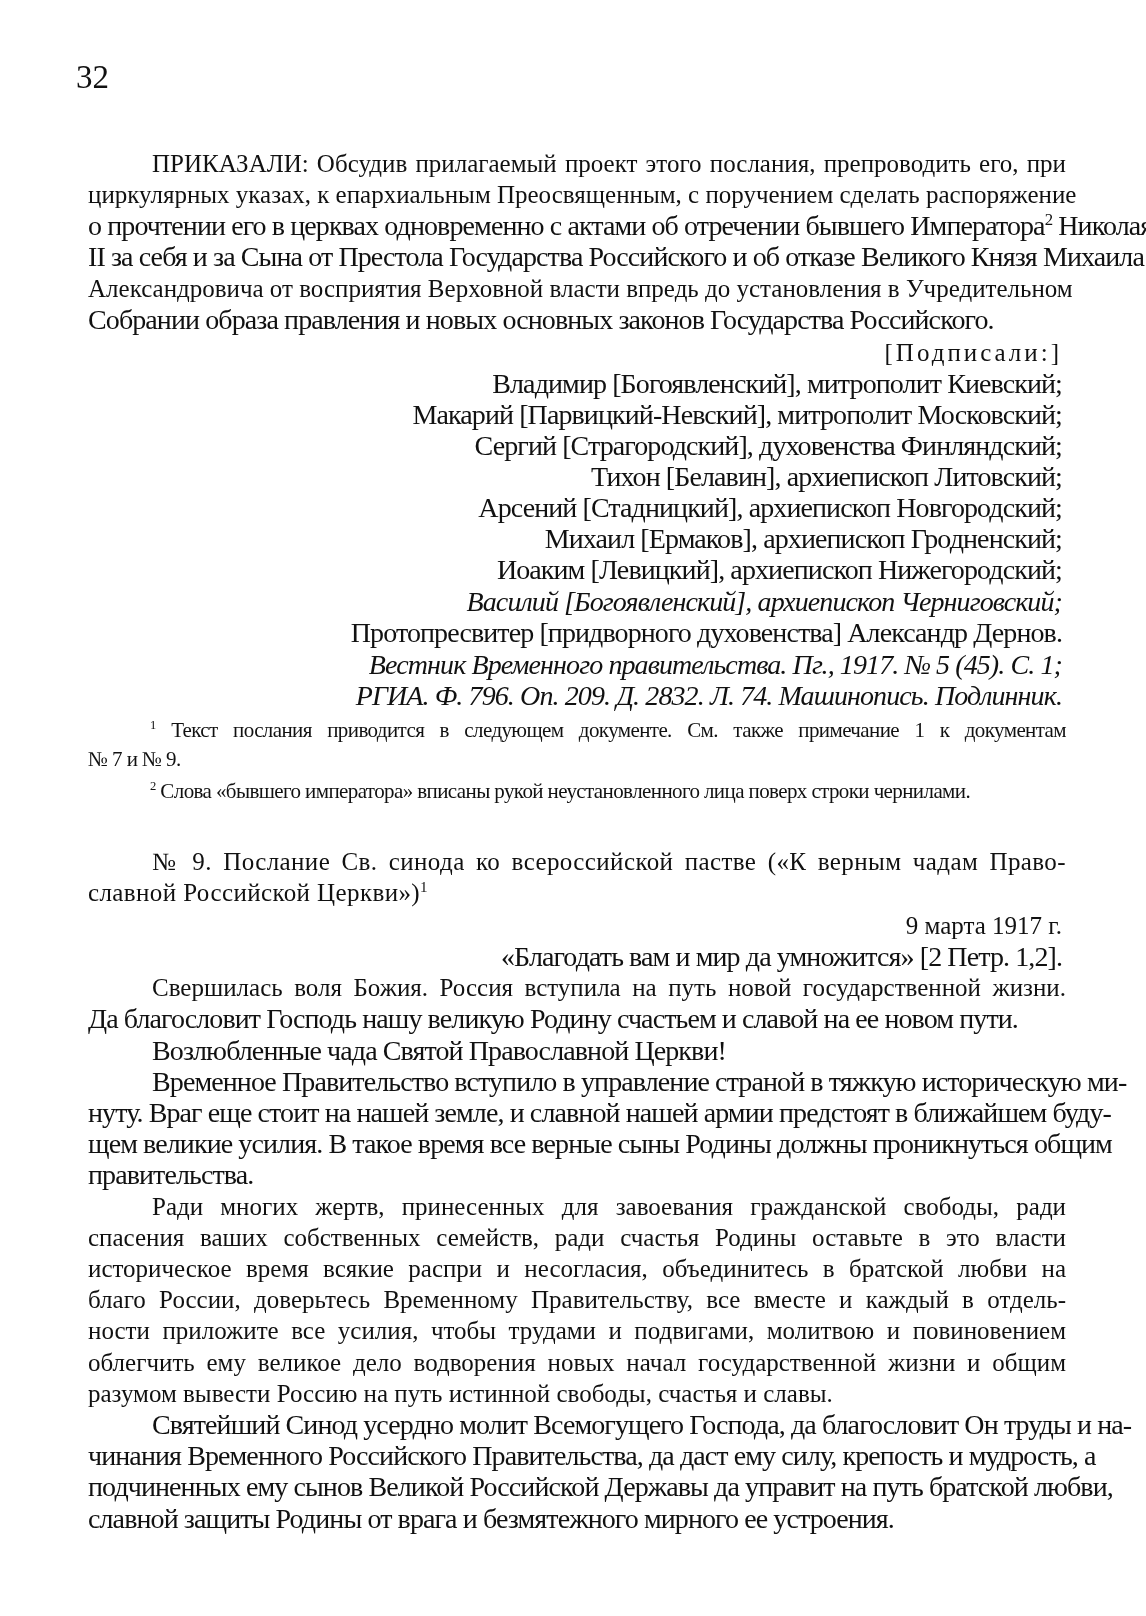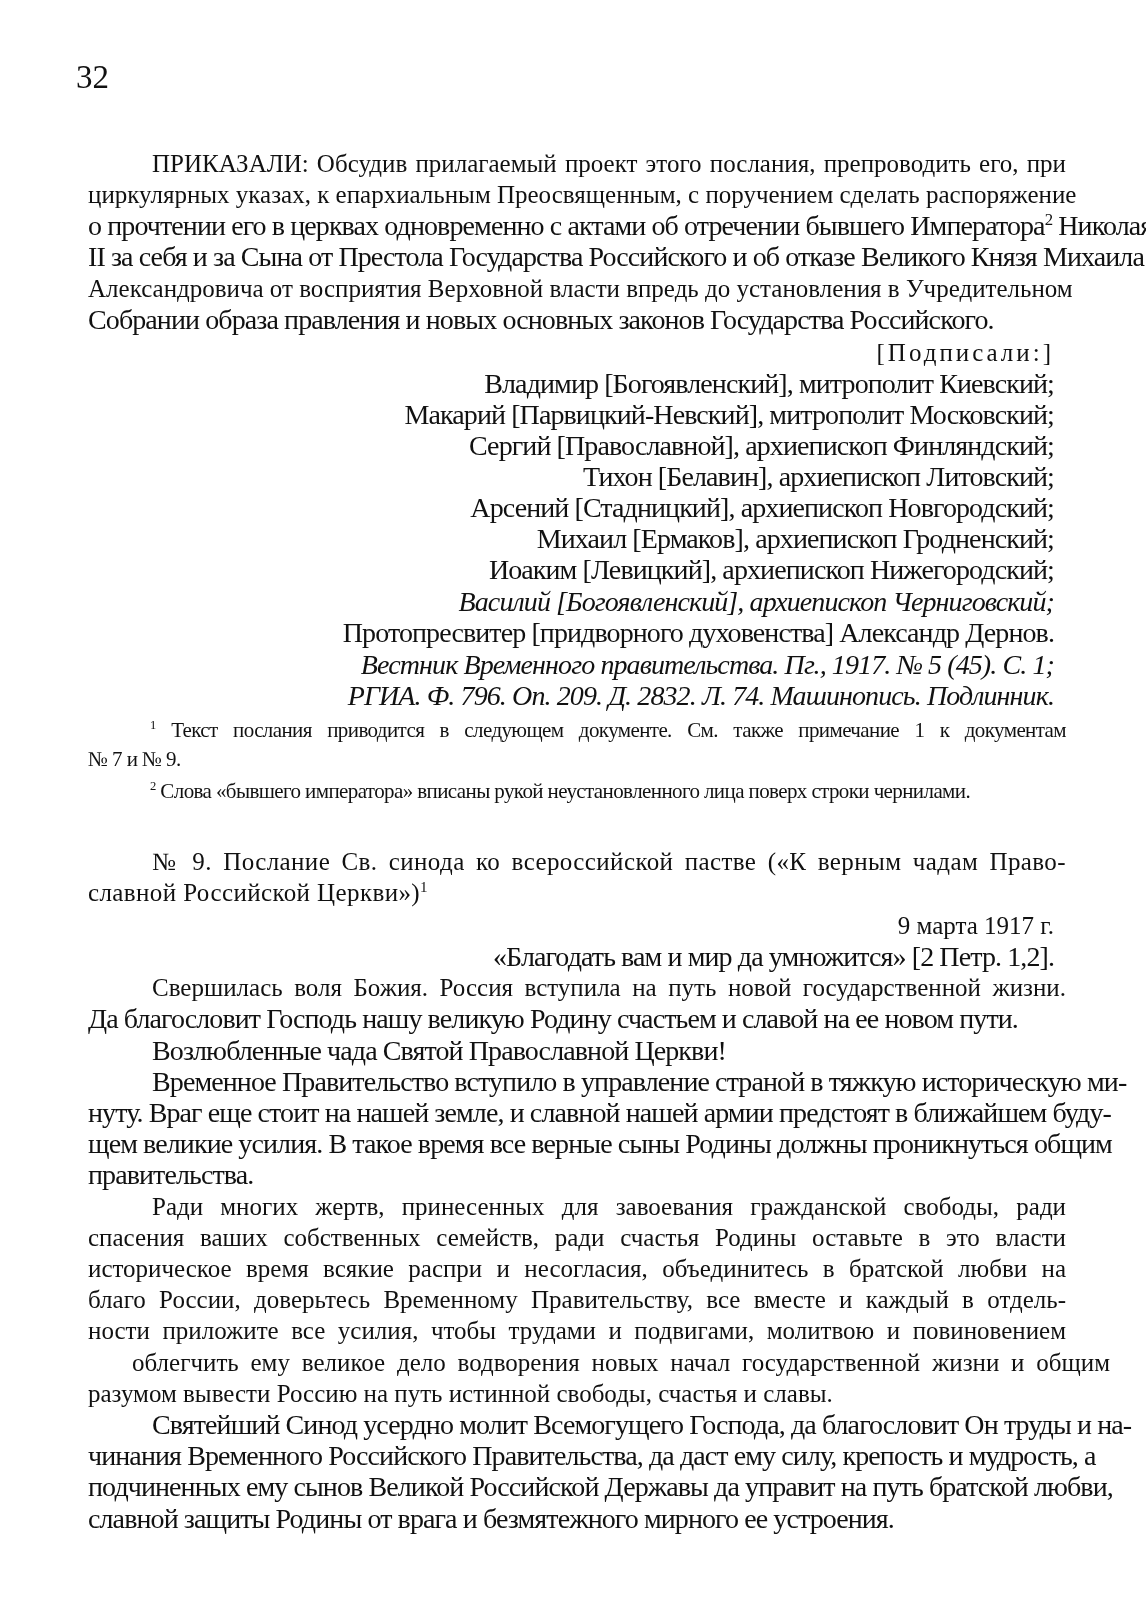--- a/index.html
+++ b/index.html
@@ -11,21 +11,21 @@
     .page { position: absolute; left: 0; top: 0; width: 1146px; height: 1616px; }
     .line {
       position: absolute; white-space: nowrap; font-size: 25px; line-height: 30px;
     }
     .just {
       left: 88px; width: 978px; text-align: justify; text-align-last: justify;
     }
     .justind { left: 152px; width: 914px; text-align: justify; text-align-last: justify; }
     .plain { left: 88px; }
     .plainind { left: 152px; }
-    .right { right: 92px; text-align: left; }
+    .right { right: 84px; text-align: left; }
     .cond { font-size: 28px; letter-spacing: -0.9px; }
     .fn { font-size: 21px; letter-spacing: -0.6px; }
     .it { font-style: italic; }
     .spaced { letter-spacing: 3px; }
     sup { font-size: 60%; line-height: 0; vertical-align: super; }
     .header-left { position: absolute; left: 76px; top: 60px; font-size: 33px; line-height: 34px; }
     .header-right { position: absolute; right: 98px; top: 60px; font-size: 24px; line-height: 34px; letter-spacing: -0.6px; }
   </style>
 </head>
 <body>
@@ -40,21 +40,21 @@
     <div class="line just cond" style="top:211px;"><span>о прочтении его в церквах одновременно с актами об отречении бывшего Императора</span><sup>2</sup> <span>Николая</span></div>
     <div class="line just cond" style="top:242px;">II за себя и за Сына от Престола Государства Российского и об отказе Великого Князя Михаила</div>
     <div class="line just" style="top:274px;">Александровича от восприятия Верховной власти впредь до установления в Учредительном</div>
     <div class="line plain cond" style="top:305px;">Собрании образа правления и новых основных законов Государства Российского.</div>
   </div>
 
   <div>
     <div class="line right spaced" style="top:338px;">[Подписали:]</div>
     <div class="line right cond" style="top:369px;">Владимир [Богоявленский], митрополит Киевский;</div>
     <div class="line right cond" style="top:400px;">Макарий [Парвицкий-Невский], митрополит Московский;</div>
-    <div class="line right cond" style="top:431px;">Сергий [Православной], архиепископ Финляндский;</div>
+    <div class="line right cond" style="top:431px;">Сергий [Страгородский], духовенства Финляндский;</div>
     <div class="line right cond" style="top:462px;">Тихон [Белавин], архиепископ Литовский;</div>
     <div class="line right cond" style="top:493px;">Арсений [Стадницкий], архиепископ Новгородский;</div>
     <div class="line right cond" style="top:524px;">Михаил [Ермаков], архиепископ Гродненский;</div>
     <div class="line right cond" style="top:555px;">Иоаким [Левицкий], архиепископ Нижегородский;</div>
     <div class="line right cond" style="top:587px;font-style:italic;">Василий [Богоявленский], архиепископ Черниговский;</div>
     <div class="line right cond" style="top:618px;">Протопресвитер [придворного духовенства] Александр Дернов.</div>
   </div>
 
   <div>
     <div class="line right it cond" style="top:650px;">Вестник Временного правительства. Пг., 1917. № 5 (45). С. 1;</div>
@@ -88,21 +88,21 @@
       <div class="line just cond" style="top:1129px;">щем великие усилия. В такое время все верные сыны Родины должны проникнуться общим</div>
       <div class="line plain cond" style="top:1160px;">правительства.</div>
     </div>
 
     <div>
       <div class="line justind" style="top:1192px;">Ради многих жертв, принесенных для завоевания гражданской свободы, ради</div>
       <div class="line just" style="top:1223px;">спасения ваших собственных семейств, ради счастья Родины оставьте в это власти</div>
       <div class="line just" style="top:1254px;">историческое время всякие распри и несогласия, объединитесь в братской любви на</div>
       <div class="line just" style="top:1285px;">благо России, доверьтесь Временному Правительству, все вместе и каждый в отдель-</div>
       <div class="line just" style="top:1316px;">ности приложите все усилия, чтобы трудами и подвигами, молитвою и повиновением</div>
-      <div class="line just" style="top:1348px;margin-left:44px;">облегчить ему великое дело водворения новых начал государственной жизни и общим</div>
+      <div class="line just" style="top:1348px;">облегчить ему великое дело водворения новых начал государственной жизни и общим</div>
       <div class="line plain" style="top:1379px;">разумом вывести Россию на путь истинной свободы, счастья и славы.</div>
     </div>
 
     <div>
       <div class="line justind cond" style="top:1410px;">Святейший Синод усердно молит Всемогущего Господа, да благословит Он труды и на-</div>
       <div class="line just cond" style="top:1441px;">чинания Временного Российского Правительства, да даст ему силу, крепость и мудрость, а</div>
       <div class="line just cond" style="top:1472px;">подчиненных ему сынов Великой Российской Державы да управит на путь братской любви,</div>
       <div class="line plain cond" style="top:1504px;">славной защиты Родины от врага и безмятежного мирного ее устроения.</div>
     </div>
   </div>

